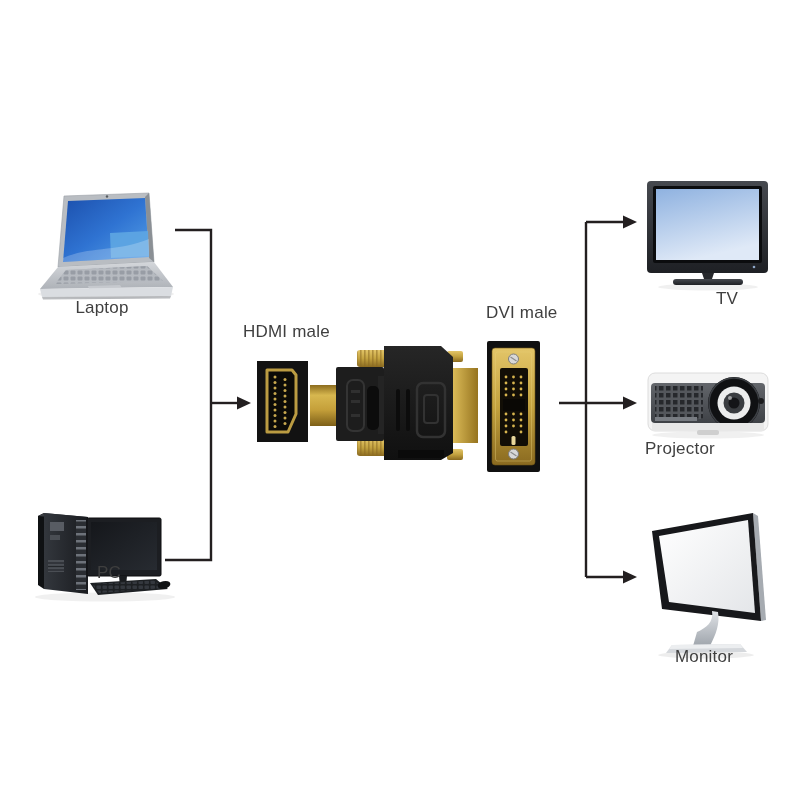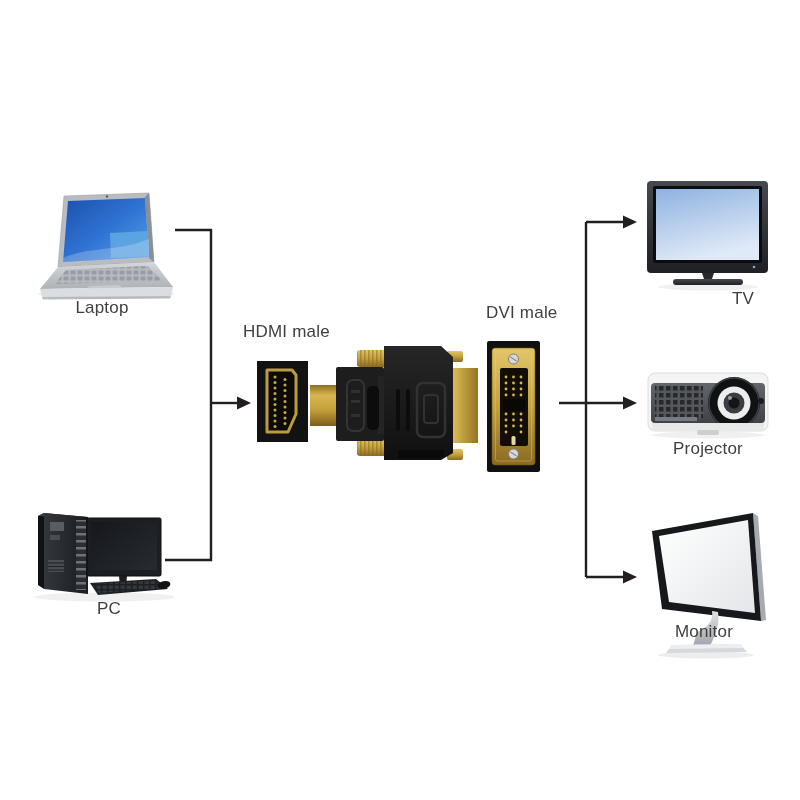--- a/index.html
+++ b/index.html
@@ -266,20 +266,20 @@
   </g>
   <g fill="#231f20">
     <polygon points="251,403 237,396.6 237,409.4"></polygon>
     <polygon points="637,222 623,215.6 623,228.4"></polygon>
     <polygon points="637,403 623,396.6 623,409.4"></polygon>
     <polygon points="637,577 623,570.6 623,583.4"></polygon>
   </g>
 </svg>
 
 <div class="lbl center" style="left:102px;top:299px">Laptop</div>
-<div class="lbl center" style="left:109px;top:600px">PC</div>
+<div class="lbl center" style="left:109px;top:564px">PC</div>
 <div class="lbl" style="left:243px;top:323px">HDMI male</div>
 <div class="lbl" style="left:486px;top:304px">DVI male</div>
-<div class="lbl center" style="left:743px;top:290px">TV</div>
-<div class="lbl center" style="left:708px;top:440px">Projector</div>
-<div class="lbl center" style="left:704px;top:623px">Monitor</div>
+<div class="lbl center" style="left:727px;top:290px">TV</div>
+<div class="lbl center" style="left:680px;top:440px">Projector</div>
+<div class="lbl center" style="left:704px;top:648px">Monitor</div>
 
 </div>
 
 </body></html>

